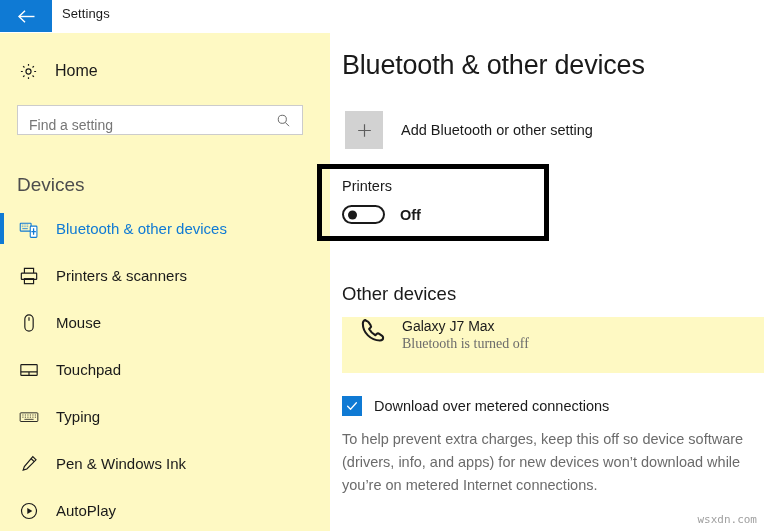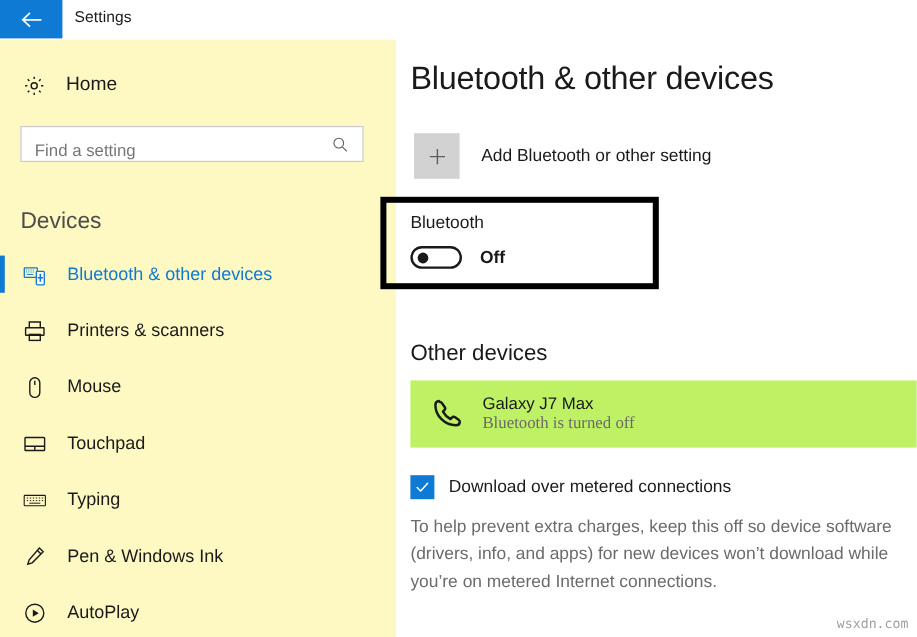--- a/index.html
+++ b/index.html
@@ -265,23 +265,23 @@
     top: 250px;
     font-size: 18.5px;
     color: #1a1a1a;
   }
   .device-row {
     position: absolute;
     left: 12px;
     top: 284px;
     width: 422px;
     height: 56px;
-    background: #bef264;
-    display: flex;
-    align-items: center;
+    background: #fef9c3;
+    display: flex;
+    align-items: flex-start;
     cursor: pointer;
     box-sizing: border-box;
   }
   .device-icon {
     width: 36px;
     margin-left: 12px;
     margin-right: 12px;
     display: flex;
     align-items: center;
     justify-content: center;
@@ -478,21 +478,21 @@
         <svg width="19" height="19" viewBox="0 0 24 24" fill="none" stroke="#5d5d5d" stroke-width="1.5">
           <path d="M12 4v16M4 12h16"></path>
         </svg>
       </span>
       <span class="add-label">Add Bluetooth or other setting</span>
     </div>
 
     <div class="highlight-box"></div>
 
     <div class="bt-group">
-      <div class="bt-heading">Bluetooth</div>
+      <div class="bt-heading">Printers</div>
       <div class="toggle-row">
         <span class="toggle">
           <span class="knob"></span>
         </span>
         <span class="toggle-state">Off</span>
       </div>
     </div>
 
     <div class="other-heading">Other devices</div>
 

